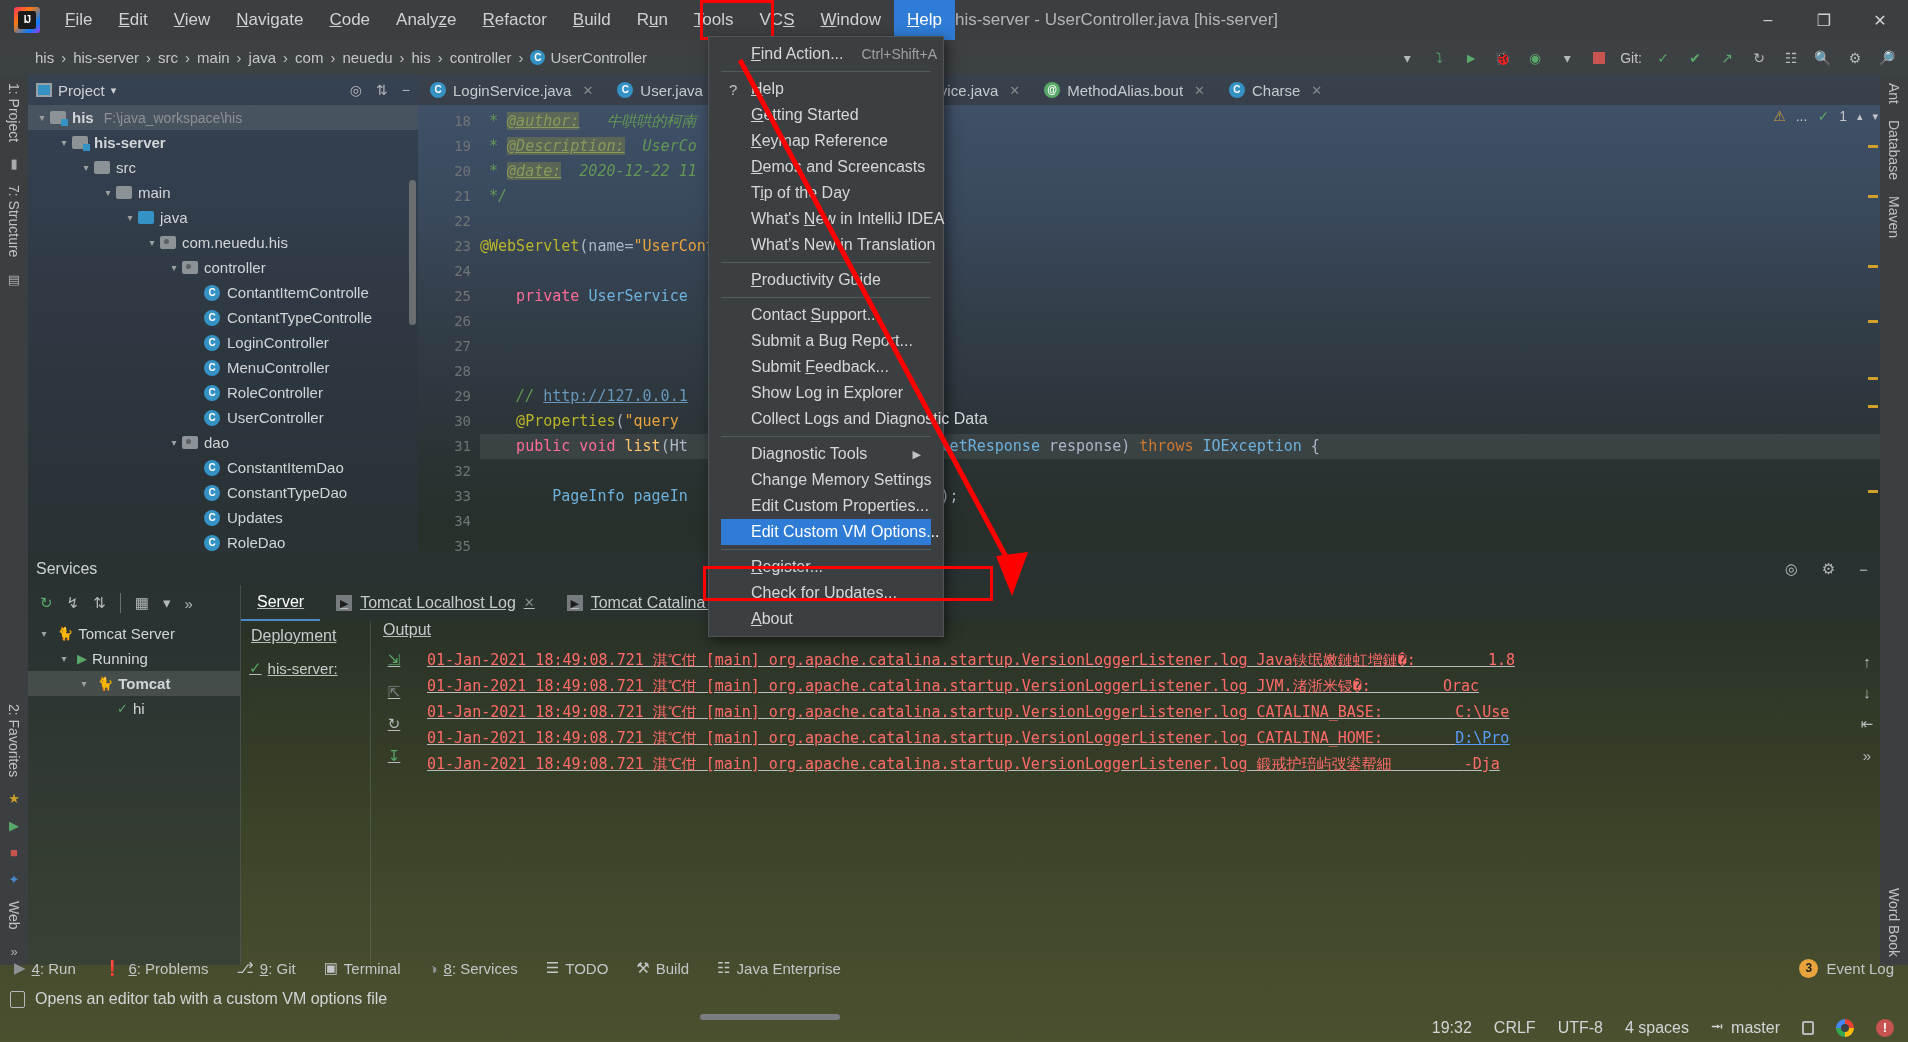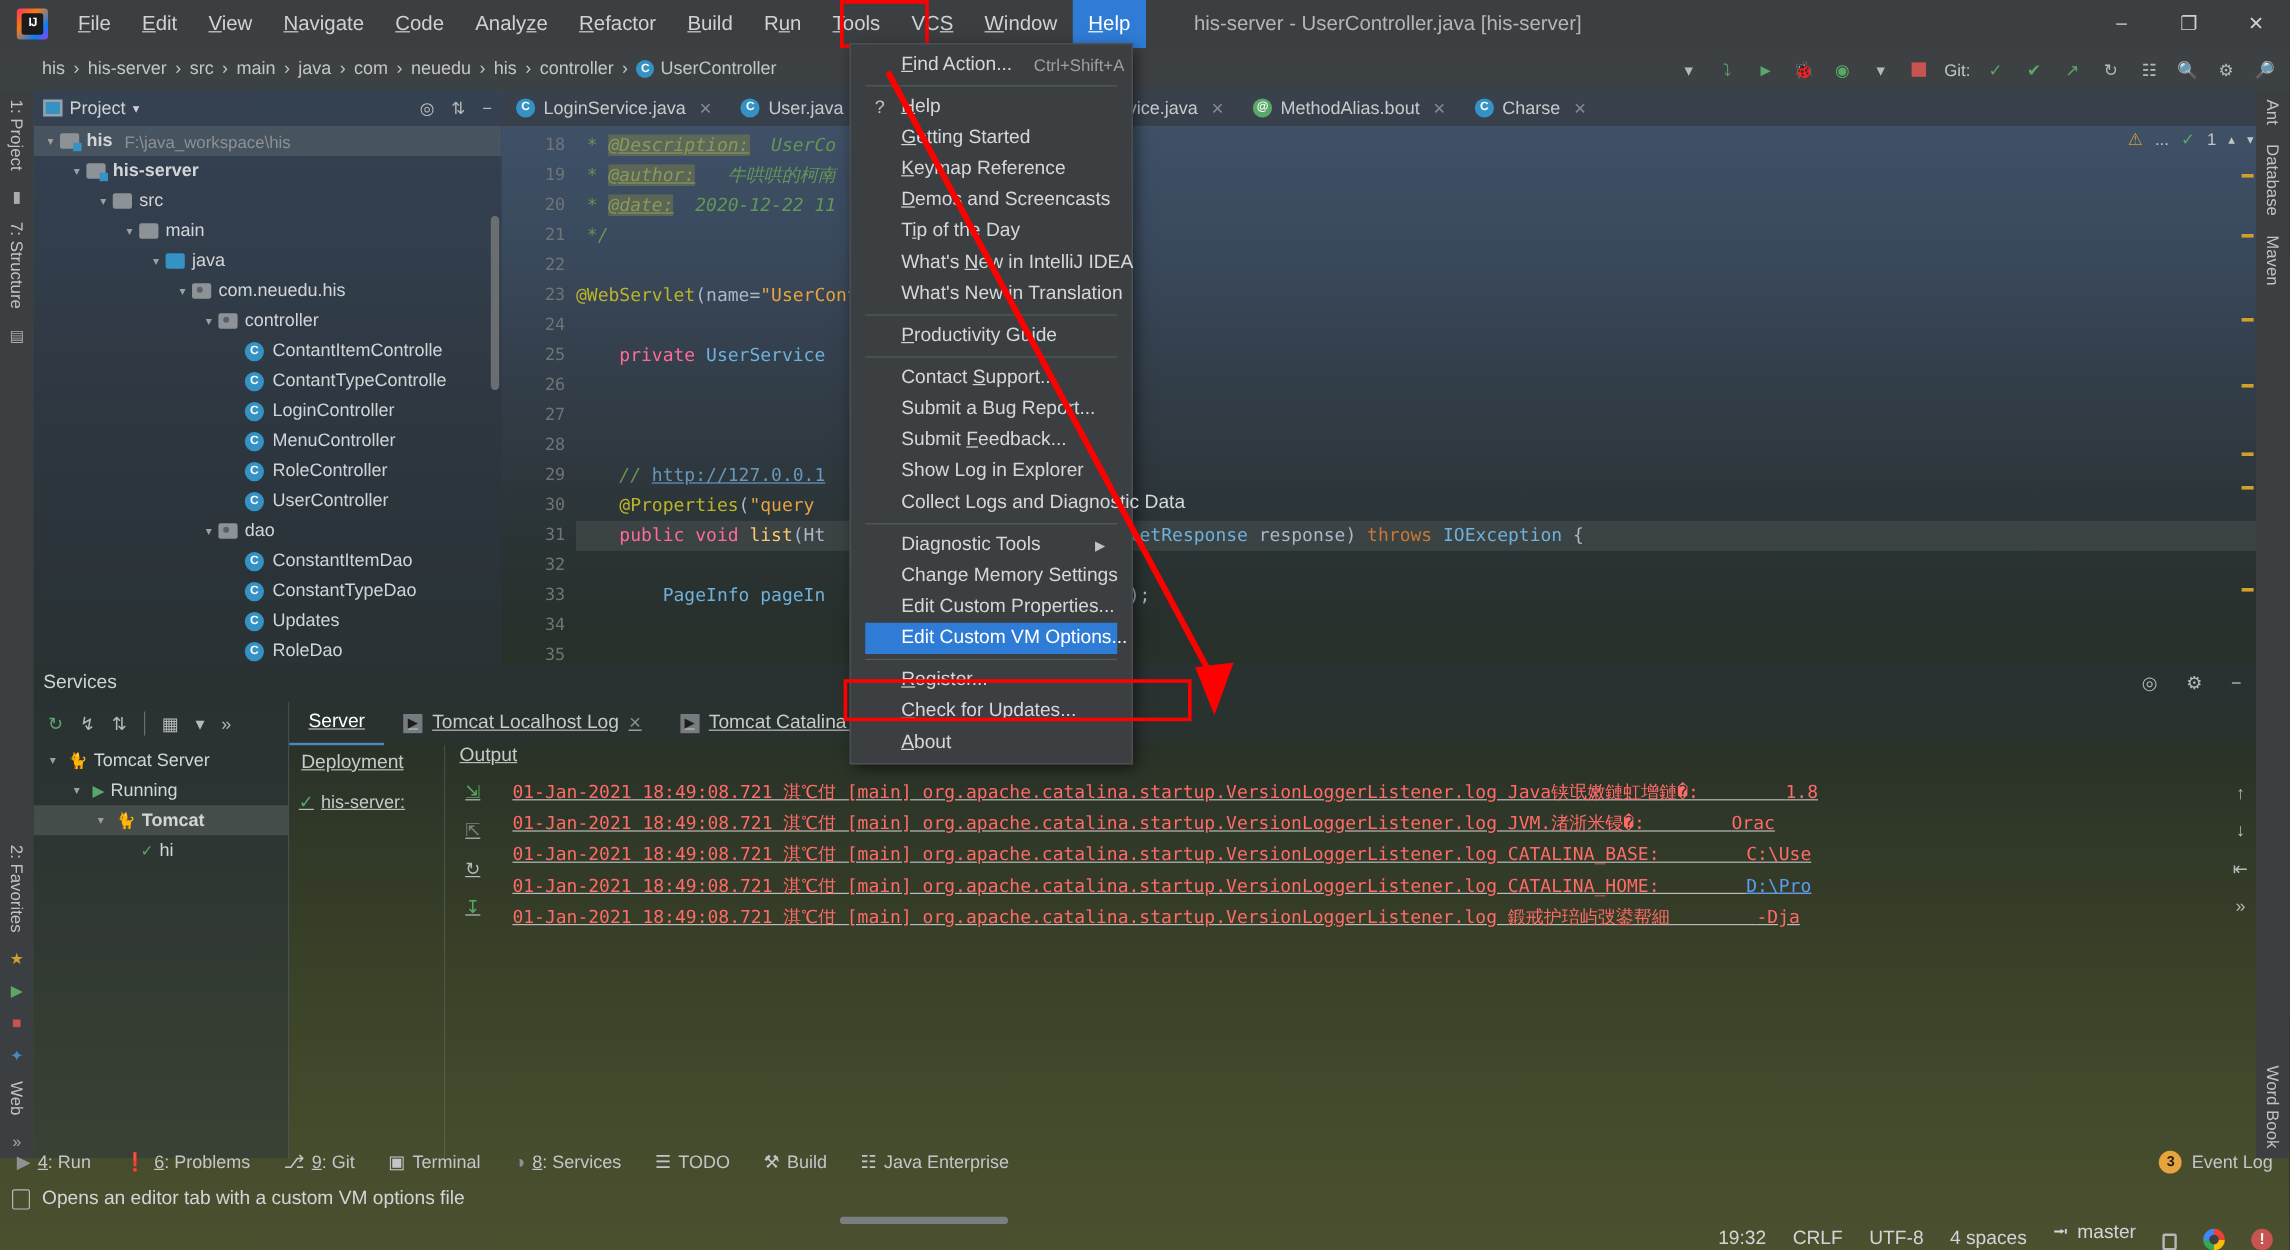--- a/index.html
+++ b/index.html
@@ -44,21 +44,21 @@
     letter-spacing: -1px;
   }
   .menubar { display: flex; align-items: center; height: 40px; }
   .menu-item {
     padding: 0 13px; height: 40px; line-height: 40px;
     font-size: 17px; color: #cfd2d4; white-space: nowrap; cursor: default;
   }
   .menu-item u { text-decoration: underline; }
   .menu-item.active { background: #2f7cd6; color: #ffffff; }
   .win-title {
-    margin-left: 40px; font-size: 17px; color: #b3b6b8; white-space: nowrap;
+    font-size: 17px; color: #b3b6b8; white-space: nowrap;
   }
   .win-controls {
     position: absolute; right: 0; top: 0; height: 40px;
     display: flex; align-items: center;
   }
   .win-btn {
     width: 56px; height: 40px; display: flex; align-items: center;
     justify-content: center; color: #cfd2d4; font-size: 16px;
   }
   
@@ -312,21 +312,21 @@
     font-size: 16px; color: #d2d5d7; z-index: 35;
   }
   .hint-icon {
     width: 15px; height: 17px; border: 1.5px solid #b6b9bb; border-radius: 2px;
   }
   .status-bar {
     position: absolute; left: 0; bottom: 0; width: 1908px; height: 28px;
     display: flex; align-items: center; font-size: 16px; color: #d2d5d7;
     z-index: 36;
   }
-  .sb-right { margin-left: auto; display: flex; align-items: flex-end; gap: 22px; padding-right: 14px; }
+  .sb-right { margin-left: auto; display: flex; align-items: center; gap: 22px; padding-right: 14px; }
   .sb-item { white-space: nowrap; }
   .lock-ico { width: 12px; height: 14px; border: 2px solid #b6b9bb; border-radius: 2px; position: relative; }
   .g-ico {
     width: 18px; height: 18px; border-radius: 50%;
     background: conic-gradient(#ea4335 0 25%, #fbbc05 25% 50%, #34a853 50% 75%, #4285f4 75% 100%);
     position: relative;
   }
   .g-ico::after { content:""; position:absolute; inset:5px; background:#3b4044; border-radius:50%; }
   .err-ico {
     width: 18px; height: 18px; border-radius: 50%; background: #c75450;
@@ -601,22 +601,22 @@
         <div>28</div>
         <div>29</div>
         <div>30</div>
         <div>31</div>
         <div>32</div>
         <div>33</div>
         <div>34</div>
         <div>35</div>
       </div>
     <div class="code-area" id="code-area">
+        <div class="cline"><span class="cmt"> * </span><span class="cmt-tag">@author:</span><span class="cmt">   牛哄哄的柯南</span></div>
         <div class="cline"><span class="cmt"> * </span><span class="cmt-tag">@Description:</span><span class="cmt">  UserCo</span></div>
-        <div class="cline"><span class="cmt"> * </span><span class="cmt-tag">@author:</span><span class="cmt">   牛哄哄的柯南</span></div>
         <div class="cline"><span class="cmt"> * </span><span class="cmt-tag">@date:</span><span class="cmt">  2020-12-22 11</span></div>
         <div class="cline"><span class="cmt"> */</span></div>
         <div class="cline"></div>
         <div class="cline"><span class="ann">@WebServlet</span><span class="plain">(name=</span><span class="str">"UserCont</span><span class="str">                    ser")</span></div>
         <div class="cline"></div>
         <div class="cline"><span class="kw2">    private </span><span class="type">UserService</span><span class="plain">                 ce();</span></div>
         <div class="cline"></div>
         <div class="cline"></div>
         <div class="cline"></div>
         <div class="cline"><span class="cmt">    // </span><span class="lnk">http://127.0.0.1</span><span class="cmt">                带身份信息</span></div>

